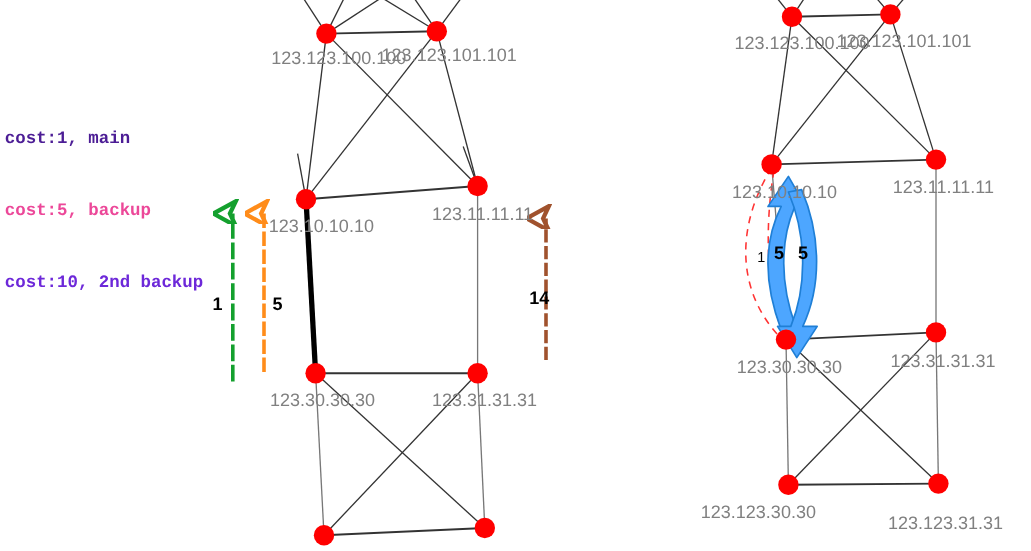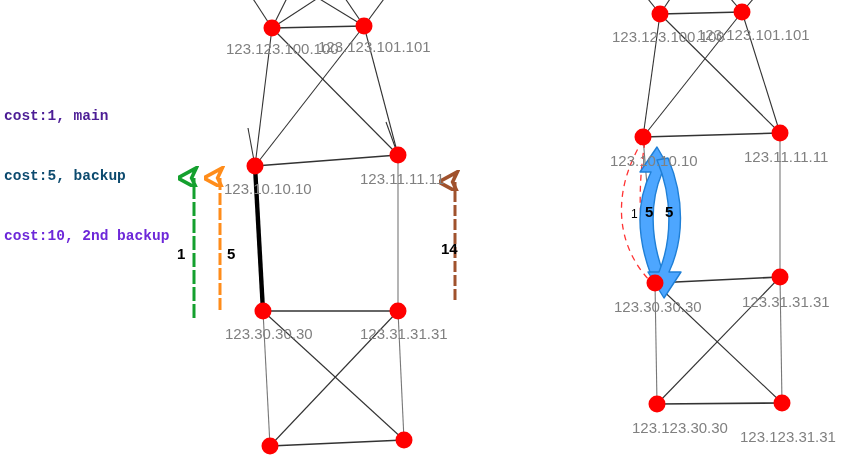--- a/index.html
+++ b/index.html
@@ -17,21 +17,21 @@
     position:absolute;
     left:4px;top:66px;
     font-family:"Liberation Mono", monospace;
     font-size:14.5px;
     font-weight:bold;
     line-height:20px;
     white-space:pre;
   }
   .legend div{letter-spacing:0px;}
   .lg-main{color:#4c1d95;}
-  .lg-backup{color:#0c4a6e;}
+  .lg-backup{color:#ec4899;}
   .lg-backup2{color:#6d28d9;}
 
   .nodelabel{
     position:absolute;
     font-family:"Liberation Sans", sans-serif;
     font-size:15px;
     color:#808080;
     white-space:nowrap;
   }
   .costlabel{
@@ -185,20 +185,20 @@
   <div class="costlabel" style="left:177px;top:245px;">1</div>
   <div class="costlabel" style="left:227px;top:245px;">5</div>
   <div class="costlabel" style="left:441px;top:240px;">14</div>
 
   <div class="nodelabel" style="left:612px;top:28px;">123.123.100.100</div>
   <div class="nodelabel" style="left:697px;top:26px;">123.123.101.101</div>
   <div class="nodelabel" style="left:610px;top:152px;">123.10.10.10</div>
   <div class="nodelabel" style="left:744px;top:148px;">123.11.11.11</div>
   <div class="nodelabel" style="left:614px;top:298px;">123.30.30.30</div>
   <div class="nodelabel" style="left:742px;top:293px;">123.31.31.31</div>
-  <div class="nodelabel" style="left:632px;top:419px;">123.123.30.30</div>
+  <div class="nodelabel" style="left:584px;top:419px;">123.123.30.30</div>
   <div class="nodelabel" style="left:740px;top:428px;">123.123.31.31</div>
 
   <div class="costlabel small" style="left:631px;top:207px;">1</div>
   <div class="costlabel" style="left:645px;top:203px;">5</div>
   <div class="costlabel" style="left:665px;top:203px;">5</div>
 
 </div>
 
 </body></html>

